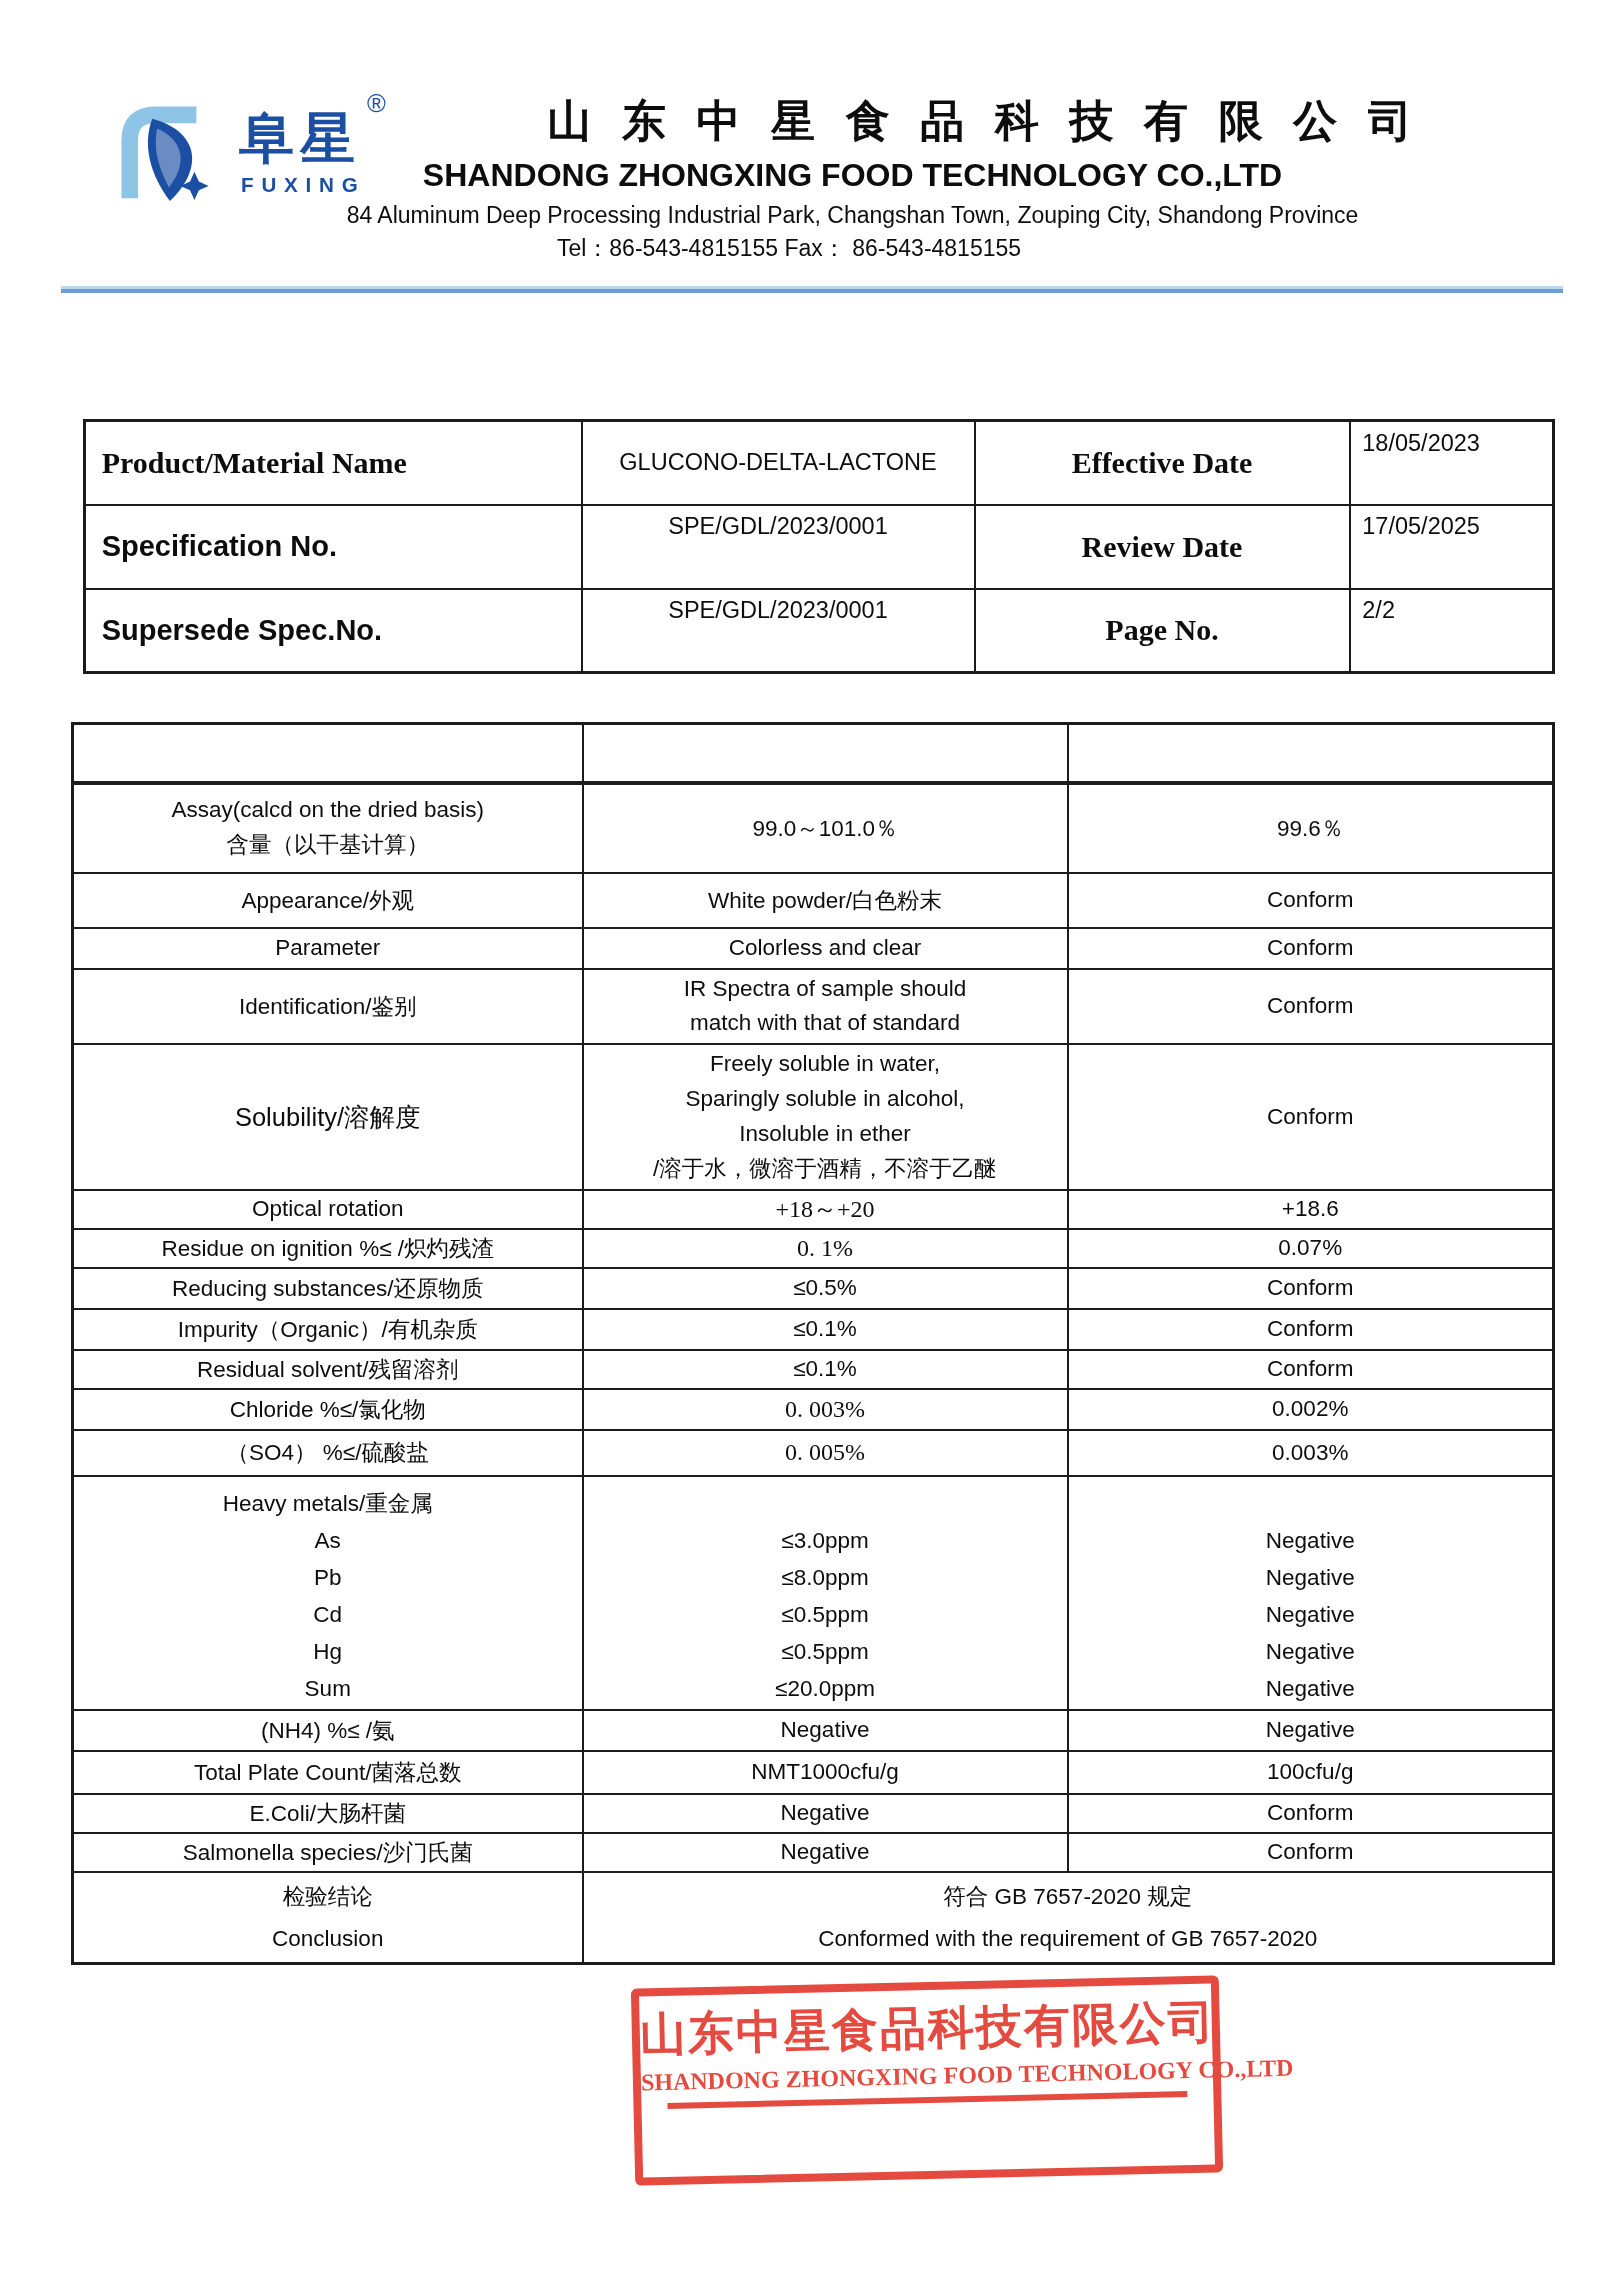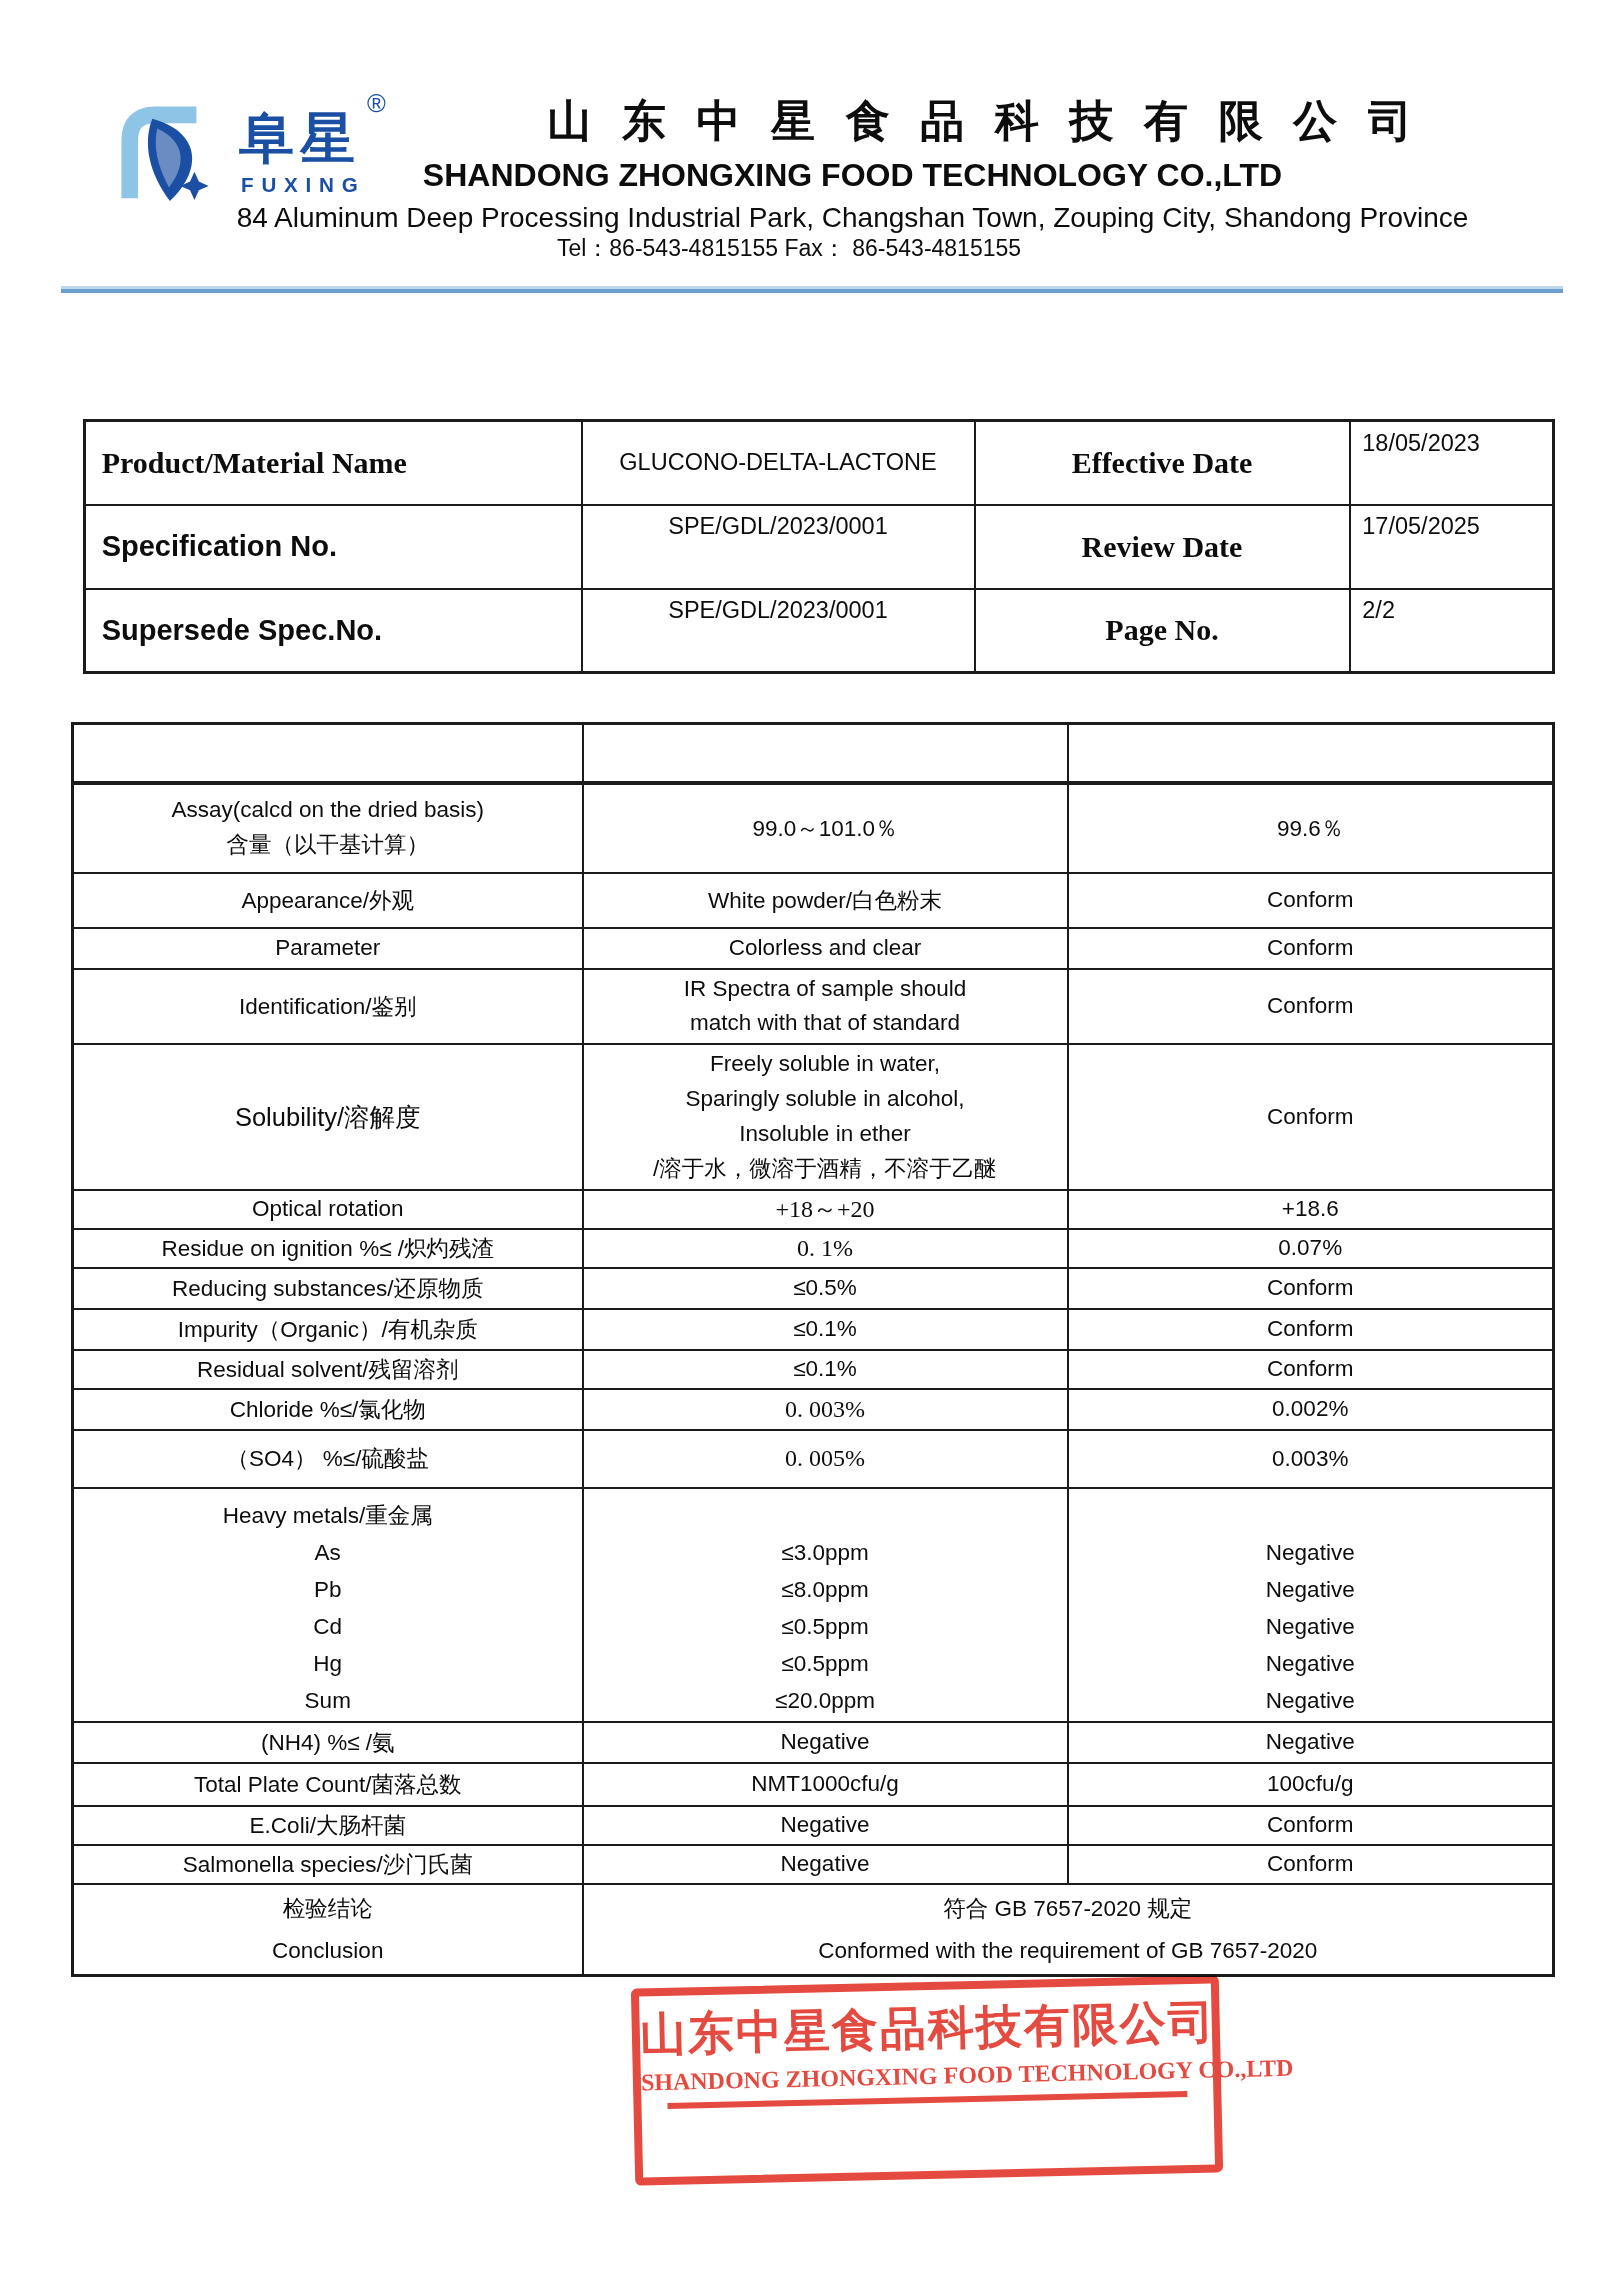--- a/index.html
+++ b/index.html
@@ -17,21 +17,21 @@
   .logo{position:absolute;left:116px;top:93px;width:304px;height:127px;}
   .logo svg{position:absolute;left:2px;top:9.8px;}
   .logo-cn{position:absolute;left:123px;top:17.6px;font-size:55px;font-weight:700;color:var(--brand);letter-spacing:5.9px;line-height:1;}
   .logo-reg{position:absolute;left:251px;top:-2px;font-size:25.5px;color:var(--brand);line-height:1;}
   .logo-en{position:absolute;left:125px;top:82px;font-size:20.6px;font-weight:700;letter-spacing:7.8px;color:var(--brand);line-height:1;}
 
   .cn-title{position:absolute;left:421px;top:98px;width:1127px;text-align:center;
     font-family:"Liberation Serif","DejaVu Serif",serif;font-weight:700;font-size:44px;letter-spacing:9.8px;line-height:1.1;}
   .en-title{position:absolute;left:98px;top:158px;width:1509px;text-align:center;
     font-weight:800;font-size:32px;letter-spacing:0px;line-height:1.1;}
-  .addr{position:absolute;left:98px;top:202px;width:1509px;text-align:center;font-size:28px;}
+  .addr{position:absolute;left:98px;top:202px;width:1509px;text-align:center;font-size:23px;}
   .tel{position:absolute;left:98px;top:233px;width:1382px;text-align:center;font-size:23px;}
   .blue-rule{position:absolute;left:61px;top:286px;width:1502px;height:6.9px;
     background:linear-gradient(to bottom,#bcd6ec 0 45%,#6d9fce 45% 100%);}
 
   
   table{border-collapse:collapse;table-layout:fixed;}
   td{border-left:2px solid var(--line);border-right:2px solid var(--line);
      border-top:2.9px solid var(--line);border-bottom:2.9px solid var(--line);
      overflow:hidden;}
 
@@ -181,21 +181,21 @@
     <tr style="height:39px">
       <td>Residual solvent/残留溶剂</td>
       <td>≤0.1%</td>
       <td>Conform</td>
     </tr>
     <tr style="height:41px">
       <td>Chloride %≤/氯化物</td>
       <td class="ser">0. 003%</td>
       <td>0.002%</td>
     </tr>
-    <tr style="height:58px">
+    <tr style="height:46px">
       <td>（SO4） %≤/硫酸盐</td>
       <td class="ser">0. 005%</td>
       <td>0.003%</td>
     </tr>
     <tr class="hm" style="height:218px">
       <td class="pre">Heavy metals/重金属
 As
 Pb
 Cd
 Hg

